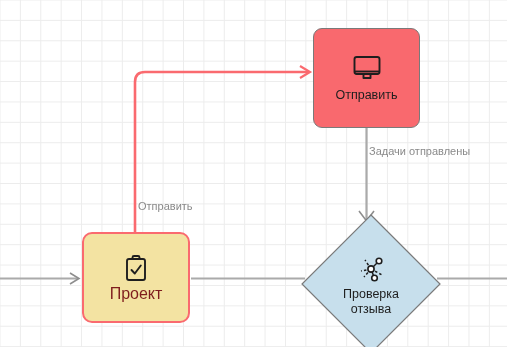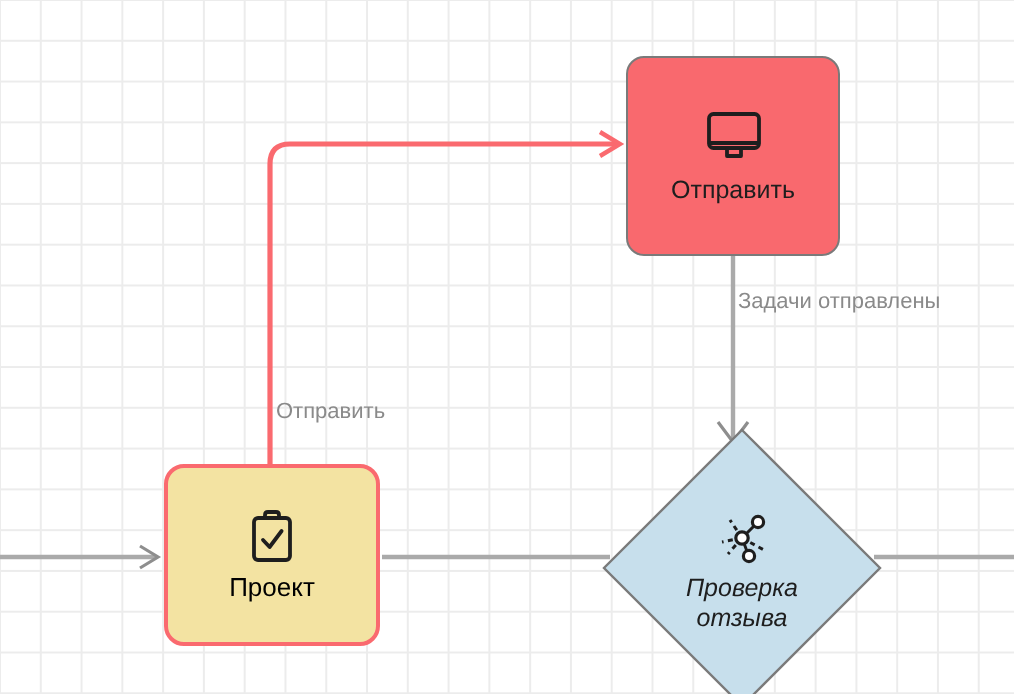--- a/index.html
+++ b/index.html
@@ -73,22 +73,22 @@
     display: flex;
     flex-direction: column;
     align-items: center;
     justify-content: center;
   }
   #node-project .node-icon {
     margin-bottom: 3px;
     line-height: 0;
   }
   #node-project .node-label {
-    font-size: 13px;
-    color: #000000;
+    font-size: 16px;
+    color: #7f1d1d;
     text-align: center;
     line-height: 14px;
   }
   
   #node-review {
     left: 301px;
     top: 214px;
     width: 140px;
     height: 140px;
   }
@@ -115,21 +115,20 @@
   #node-review .node-icon {
     margin-bottom: 2px;
     line-height: 0;
   }
   #node-review .node-label {
     font-size: 12.5px;
     color: #1e1e1e;
     text-align: center;
     line-height: 15px;
     white-space: pre-line;
-    font-style: italic;
   }
   
   .edge-label {
     position: absolute;
     font-size: 11px;
     color: #8a8a8a;
     white-space: nowrap;
     background: rgba(255,255,255,0.0);
     text-align: right;
   }

